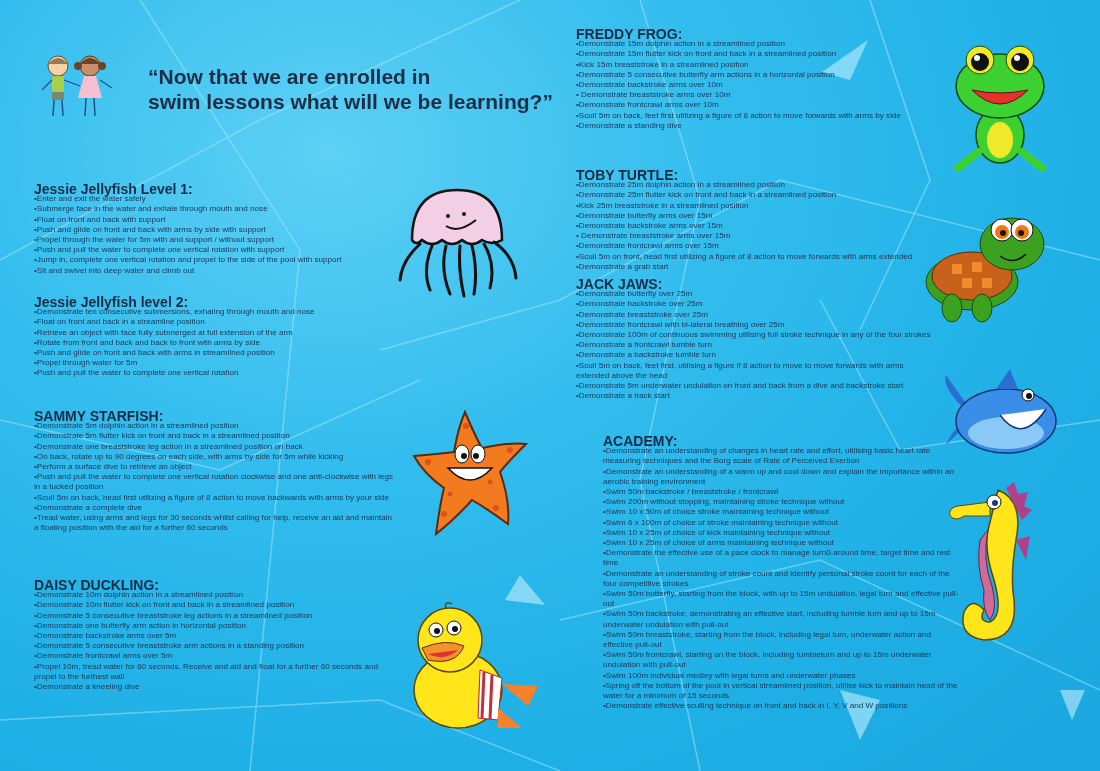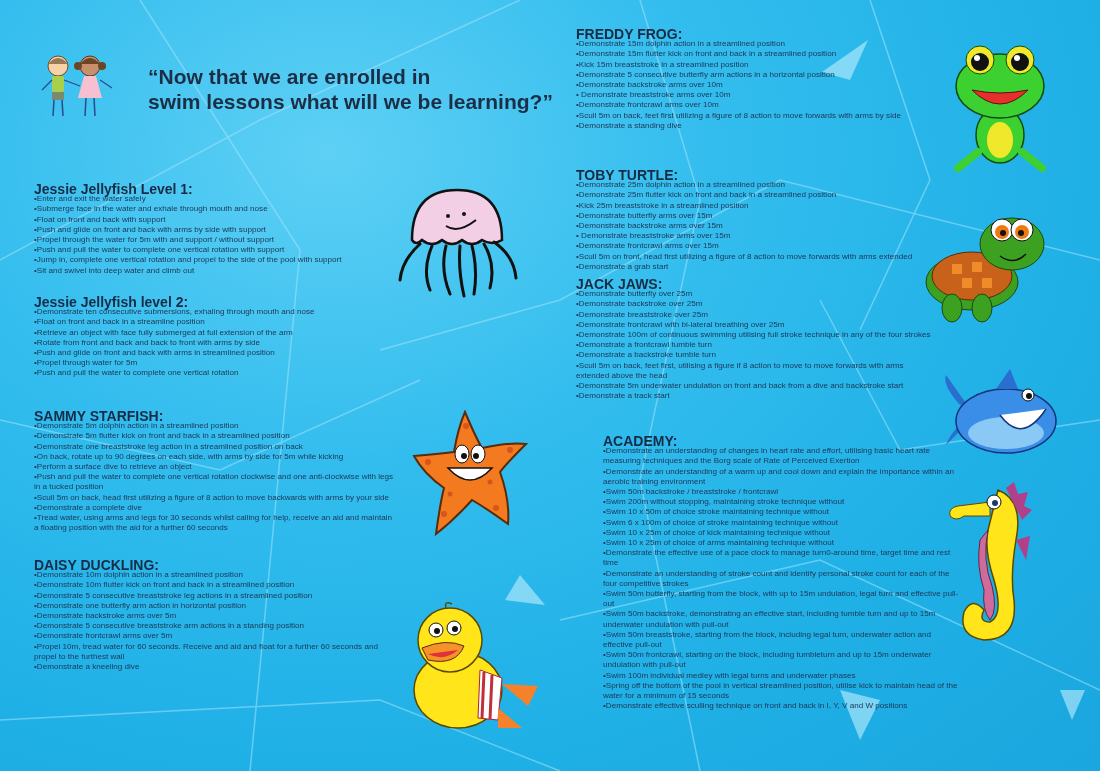--- a/index.html
+++ b/index.html
@@ -104,21 +104,21 @@
     <li>Demonstrate one breaststroke leg action in a streamlined position on back</li>
     <li>On back, rotate up to 90 degrees on each side, with arms by side for 5m while kicking</li>
     <li>Perform a surface dive to retrieve an object</li>
     <li>Push and pull the water to complete one vertical rotation clockwise and one anti-clockwise with legs in a tucked position</li>
     <li>Scull 5m on back, head first utilizing a figure of 8 action to move backwards with arms by your side</li>
     <li>Demonstrate a complete dive</li>
     <li>Tread water, using arms and legs for 30 seconds whilst calling for help, receive an aid and maintain a floating position with the aid for a further 60 seconds</li>
   </ul>
 </div>
 
-<div class="section" style="left:34px; top:560px; width:360px;">
+<div class="section" style="left:34px; top:580px; width:360px;">
   <h3>DAISY DUCKLING:</h3>
   <ul>
     <li>Demonstrate 10m dolphin action in a streamlined position</li>
     <li>Demonstrate 10m flutter kick on front and back in a streamlined position</li>
     <li>Demonstrate 5 consecutive breaststroke leg actions in a streamlined position</li>
     <li>Demonstrate one butterfly arm action in horizontal position</li>
     <li>Demonstrate backstroke arms over 5m</li>
     <li>Demonstrate 5 consecutive breaststroke arm actions in a standing position</li>
     <li>Demonstrate frontcrawl arms over 5m</li>
     <li>Propel 10m, tread water for 60 seconds. Receive and aid and float for a further 60 seconds and propel to the furthest wall</li>

